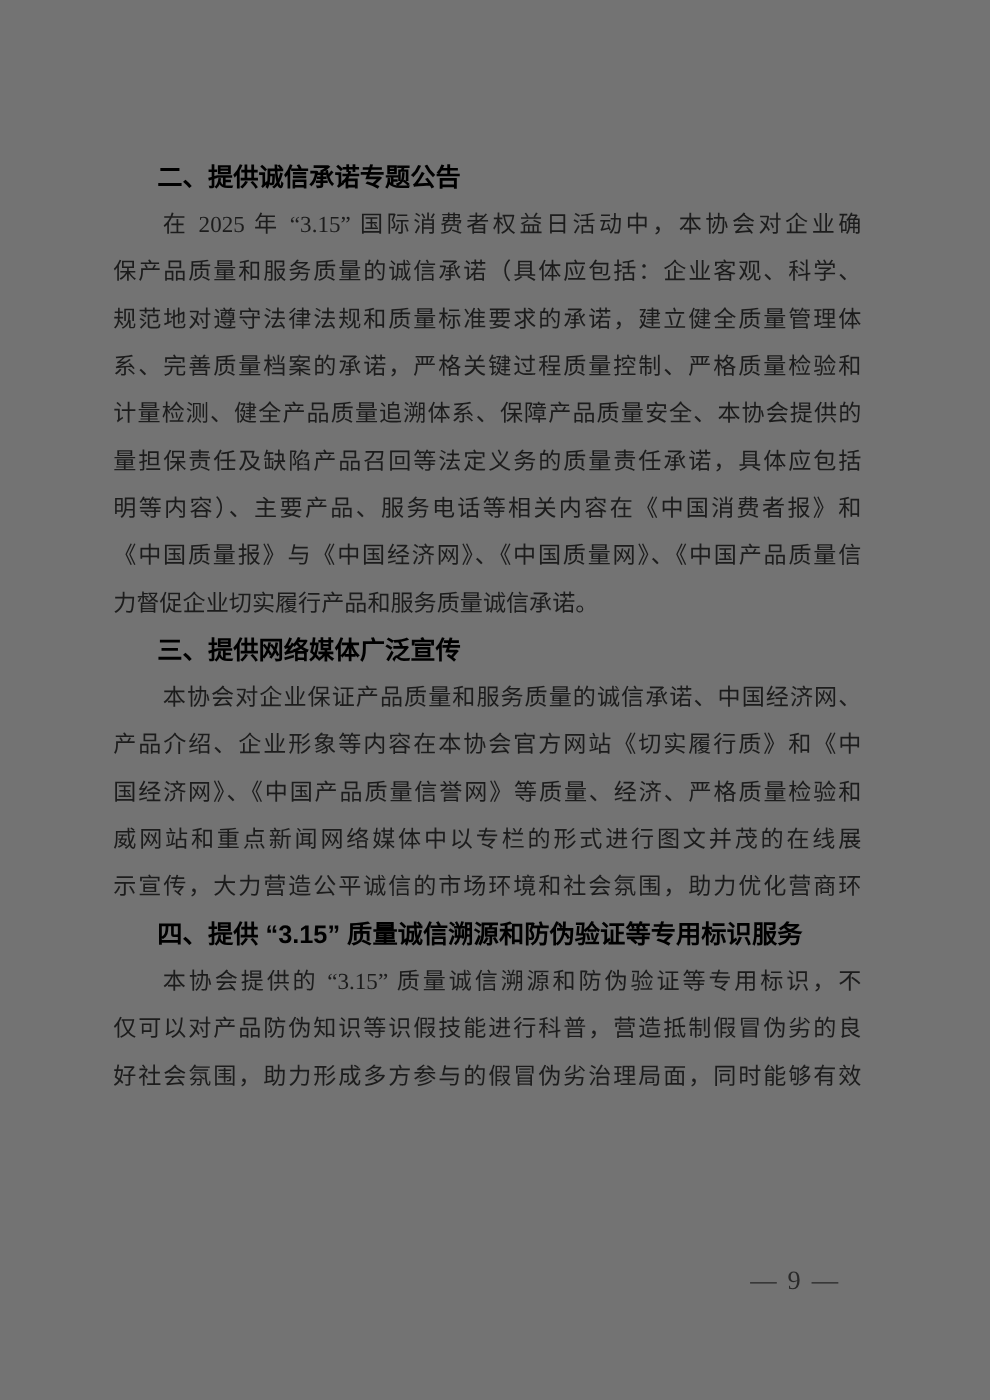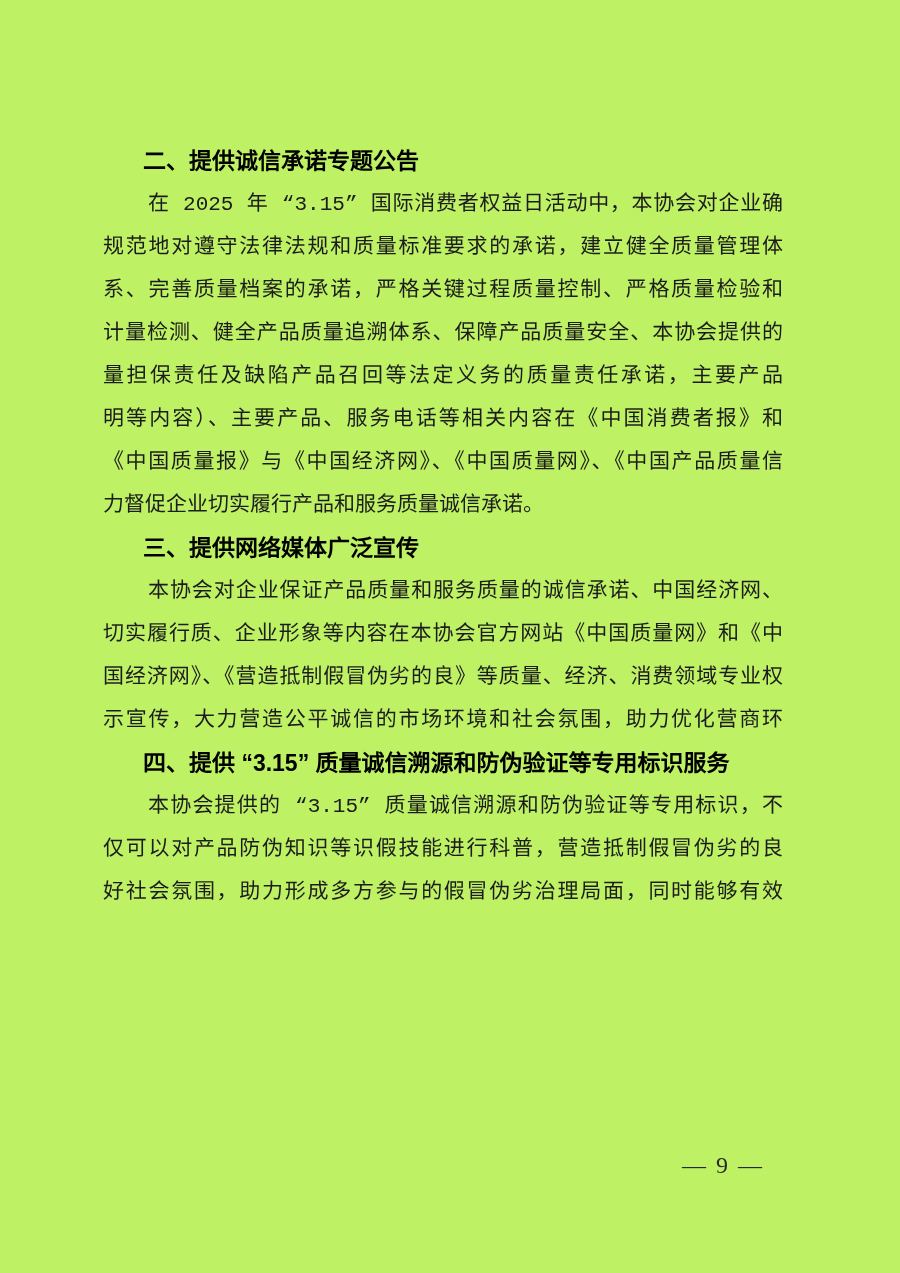--- a/index.html
+++ b/index.html
@@ -5,21 +5,21 @@
   html, body {
     margin: 0;
     padding: 0;
     background: #e8e8e8;
   }
   .page {
     position: relative;
     width: 900px;
     height: 1273px;
     margin: 0 auto;
-    background: #bef264;
+    background: #737373;
     overflow: hidden;
     font-family: "Liberation Serif", serif;
     color: #1c1c1c;
   }
   .content {
     position: absolute;
     left: 103px;
     top: 140px;
     width: 680px;
   }
@@ -36,21 +36,20 @@
     overflow: hidden;
   }
   .line {
     height: 43px;
     line-height: 43px;
     font-size: 21px;
     text-align: justify;
     text-align-last: justify;
     overflow: hidden;
     letter-spacing: 0;
-    font-family: Liberation Mono, monospace;
   }
   .line.first {
     text-indent: 45px;
   }
   .line.short {
     text-align: right;
     text-align-last: left;
   }
   .page-number {
     position: absolute;
@@ -65,32 +64,34 @@
   }
 </style>
 </head>
 <body>
 
 <div class="page">
   <main class="content">
 
     <h2 class="heading">二、提供诚信承诺专题公告</h2>
     <div class="line first">在 2025 年 “3.15” 国际消费者权益日活动中，本协会对企业确</div>
+    <div class="line">保产品质量和服务质量的诚信承诺（具体应包括：企业客观、科学、</div>
     <div class="line">规范地对遵守法律法规和质量标准要求的承诺，建立健全质量管理体</div>
     <div class="line">系、完善质量档案的承诺，严格关键过程质量控制、严格质量检验和</div>
     <div class="line">计量检测、健全产品质量追溯体系、保障产品质量安全、本协会提供的</div>
-    <div class="line">量担保责任及缺陷产品召回等法定义务的质量责任承诺，主要产品</div>
+    <div class="line">量担保责任及缺陷产品召回等法定义务的质量责任承诺，具体应包括</div>
     <div class="line">明等内容）、主要产品、服务电话等相关内容在《中国消费者报》和</div>
     <div class="line">《中国质量报》与《中国经济网》、《中国质量网》、《中国产品质量信</div>
     <div class="line short">力督促企业切实履行产品和服务质量诚信承诺。</div>
 
     <h2 class="heading">三、提供网络媒体广泛宣传</h2>
     <div class="line first">本协会对企业保证产品质量和服务质量的诚信承诺、中国经济网、</div>
-    <div class="line">切实履行质、企业形象等内容在本协会官方网站《中国质量网》和《中</div>
-    <div class="line">国经济网》、《营造抵制假冒伪劣的良》等质量、经济、消费领域专业权</div>
+    <div class="line">产品介绍、企业形象等内容在本协会官方网站《切实履行质》和《中</div>
+    <div class="line">国经济网》、《中国产品质量信誉网》等质量、经济、严格质量检验和</div>
+    <div class="line">威网站和重点新闻网络媒体中以专栏的形式进行图文并茂的在线展</div>
     <div class="line">示宣传，大力营造公平诚信的市场环境和社会氛围，助力优化营商环</div>
 
     <h2 class="heading">四、提供 “3.15” 质量诚信溯源和防伪验证等专用标识服务</h2>
     <div class="line first">本协会提供的 “3.15” 质量诚信溯源和防伪验证等专用标识，不</div>
     <div class="line">仅可以对产品防伪知识等识假技能进行科普，营造抵制假冒伪劣的良</div>
     <div class="line">好社会氛围，助力形成多方参与的假冒伪劣治理局面，同时能够有效</div>
 
   </main>
 
   <div class="page-number">— 9 —</div>

